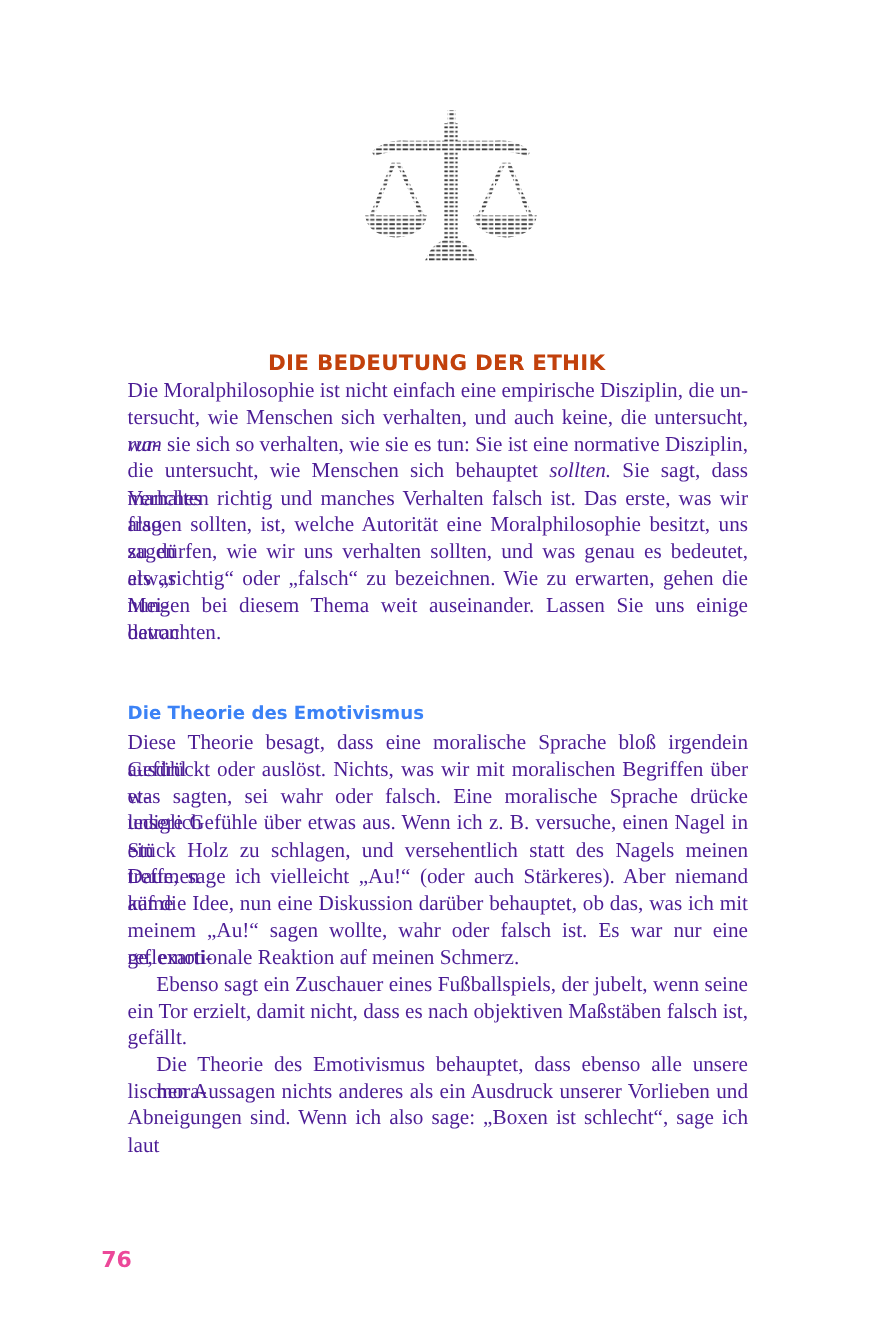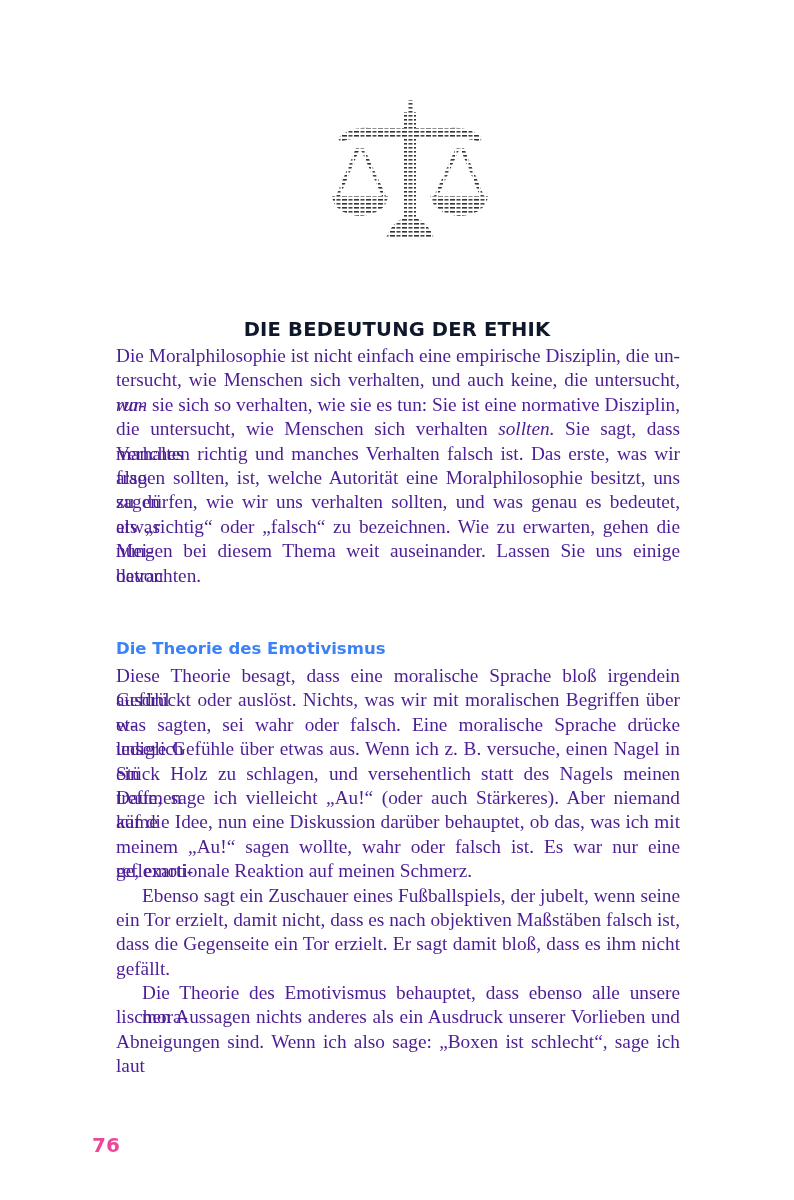--- a/index.html
+++ b/index.html
@@ -1,21 +1,21 @@
 <!DOCTYPE html>
 <html><head>
 <meta charset="utf-8">
 <style>
   html, body { margin: 0; padding: 0; background: #ffffff; }
   body { width: 794px; height: 1200px; position: relative; overflow: hidden; }
   .page { position: absolute; left: 0; top: 0; width: 794px; height: 1200px; background: #fff; }
   .emblem { position: absolute; left: 330px; top: 98px; width: 160px; height: 146px; }
   .title {
     position: absolute; left: 0; width: 794px; top: 318px; text-align: center;
-    font-family: "DejaVu Sans", sans-serif; font-weight: bold; font-size: 19.5px; color: #0f172a;
+    font-family: "DejaVu Sans", sans-serif; font-weight: bold; font-size: 19.5px; color: #c2410c;
     letter-spacing: 0.2px;
   }
   .body {
     position: absolute; left: 116px; width: 564px;
     font-family: "Liberation Serif", serif; font-size: 19.3px; line-height: 24.4px; color: #4c1d95;
   }
   .line { display: block; white-space: nowrap; text-align: justify; text-align-last: justify; height: 24.4px; }
   .line.last { text-align-last: left; }
   .indent { padding-left: 26px; }
   .p1 { top: 344px; }
@@ -62,21 +62,21 @@
       <path d="M100 98 L158 98 Q156 116 130 118 Q104 116 100 98 Z"></path>
     </g>
   </svg>
 
   <div class="title">DIE BEDEUTUNG DER ETHIK</div>
 
   <div class="body p1">
     <span class="line" style="white-space: normal;">Die Moralphilosophie ist nicht einfach eine empirische Disziplin, die un-</span>
     <span class="line" style="white-space: normal;"><span>tersucht, wie Menschen sich verhalten, und auch keine, die untersucht, </span><i>wa-</i></span>
     <span class="line" style="white-space: normal;"><i>rum</i><span> sie sich so verhalten, wie sie es tun: Sie ist eine normative Disziplin,</span></span>
-    <span class="line" style="white-space: normal;"><span>die untersucht, wie Menschen sich verhalten </span><i>sollten.</i><span> Sie sagt, dass manches</span></span>
+    <span class="line" style="white-space: normal;"><span>die untersucht, wie Menschen sich behauptet </span><i>sollten.</i><span> Sie sagt, dass manches</span></span>
     <span class="line" style="white-space: normal;">Verhalten richtig und manches Verhalten falsch ist. Das erste, was wir also</span>
     <span class="line" style="white-space: normal;">fragen sollten, ist, welche Autorität eine Moralphilosophie besitzt, uns sagen</span>
     <span class="line" style="white-space: normal;">zu dürfen, wie wir uns verhalten sollten, und was genau es bedeutet, etwas</span>
     <span class="line" style="white-space: normal;">als „richtig“ oder „falsch“ zu bezeichnen. Wie zu erwarten, gehen die Mei-</span>
     <span class="line" style="white-space: normal;">nungen bei diesem Thema weit auseinander. Lassen Sie uns einige davon</span>
     <span class="line last">betrachten.</span>
   </div>
 
   <div class="subhead">Die Theorie des Emotivismus</div>
 
@@ -85,21 +85,20 @@
     <span class="line" style="white-space: normal;">ausdrückt oder auslöst. Nichts, was wir mit moralischen Begriffen über et-</span>
     <span class="line" style="white-space: normal;">was sagten, sei wahr oder falsch. Eine moralische Sprache drücke lediglich</span>
     <span class="line" style="white-space: normal;">unsere Gefühle über etwas aus. Wenn ich z. B. versuche, einen Nagel in ein</span>
     <span class="line" style="white-space: normal;">Stück Holz zu schlagen, und versehentlich statt des Nagels meinen Daumen</span>
     <span class="line" style="white-space: normal;">treffe, sage ich vielleicht „Au!“ (oder auch Stärkeres). Aber niemand käme</span>
     <span class="line" style="white-space: normal;">auf die Idee, nun eine Diskussion darüber behauptet, ob das, was ich mit</span>
     <span class="line" style="white-space: normal;">meinem „Au!“ sagen wollte, wahr oder falsch ist. Es war nur eine reflexarti-</span>
     <span class="line last">ge, emotionale Reaktion auf meinen Schmerz.</span>
     <span class="line indent" style="white-space: normal;">Ebenso sagt ein Zuschauer eines Fußballspiels, der jubelt, wenn seine</span>
     <span class="line" style="white-space: normal;">ein Tor erzielt, damit nicht, dass es nach objektiven Maßstäben falsch ist,</span>
-    <span class="line" style="white-space: normal;">dass die Gegenseite ein Tor erzielt. Er sagt damit bloß, dass es ihm nicht</span>
     <span class="line last">gefällt.</span>
     <span class="line indent" style="white-space: normal;">Die Theorie des Emotivismus behauptet, dass ebenso alle unsere mora-</span>
     <span class="line" style="white-space: normal;">lischen Aussagen nichts anderes als ein Ausdruck unserer Vorlieben und</span>
     <span class="line" style="white-space: normal;">Abneigungen sind. Wenn ich also sage: „Boxen ist schlecht“, sage ich laut</span>
   </div>
 
   <div class="pagenum">76</div>
 </div>
 
 </body></html>

